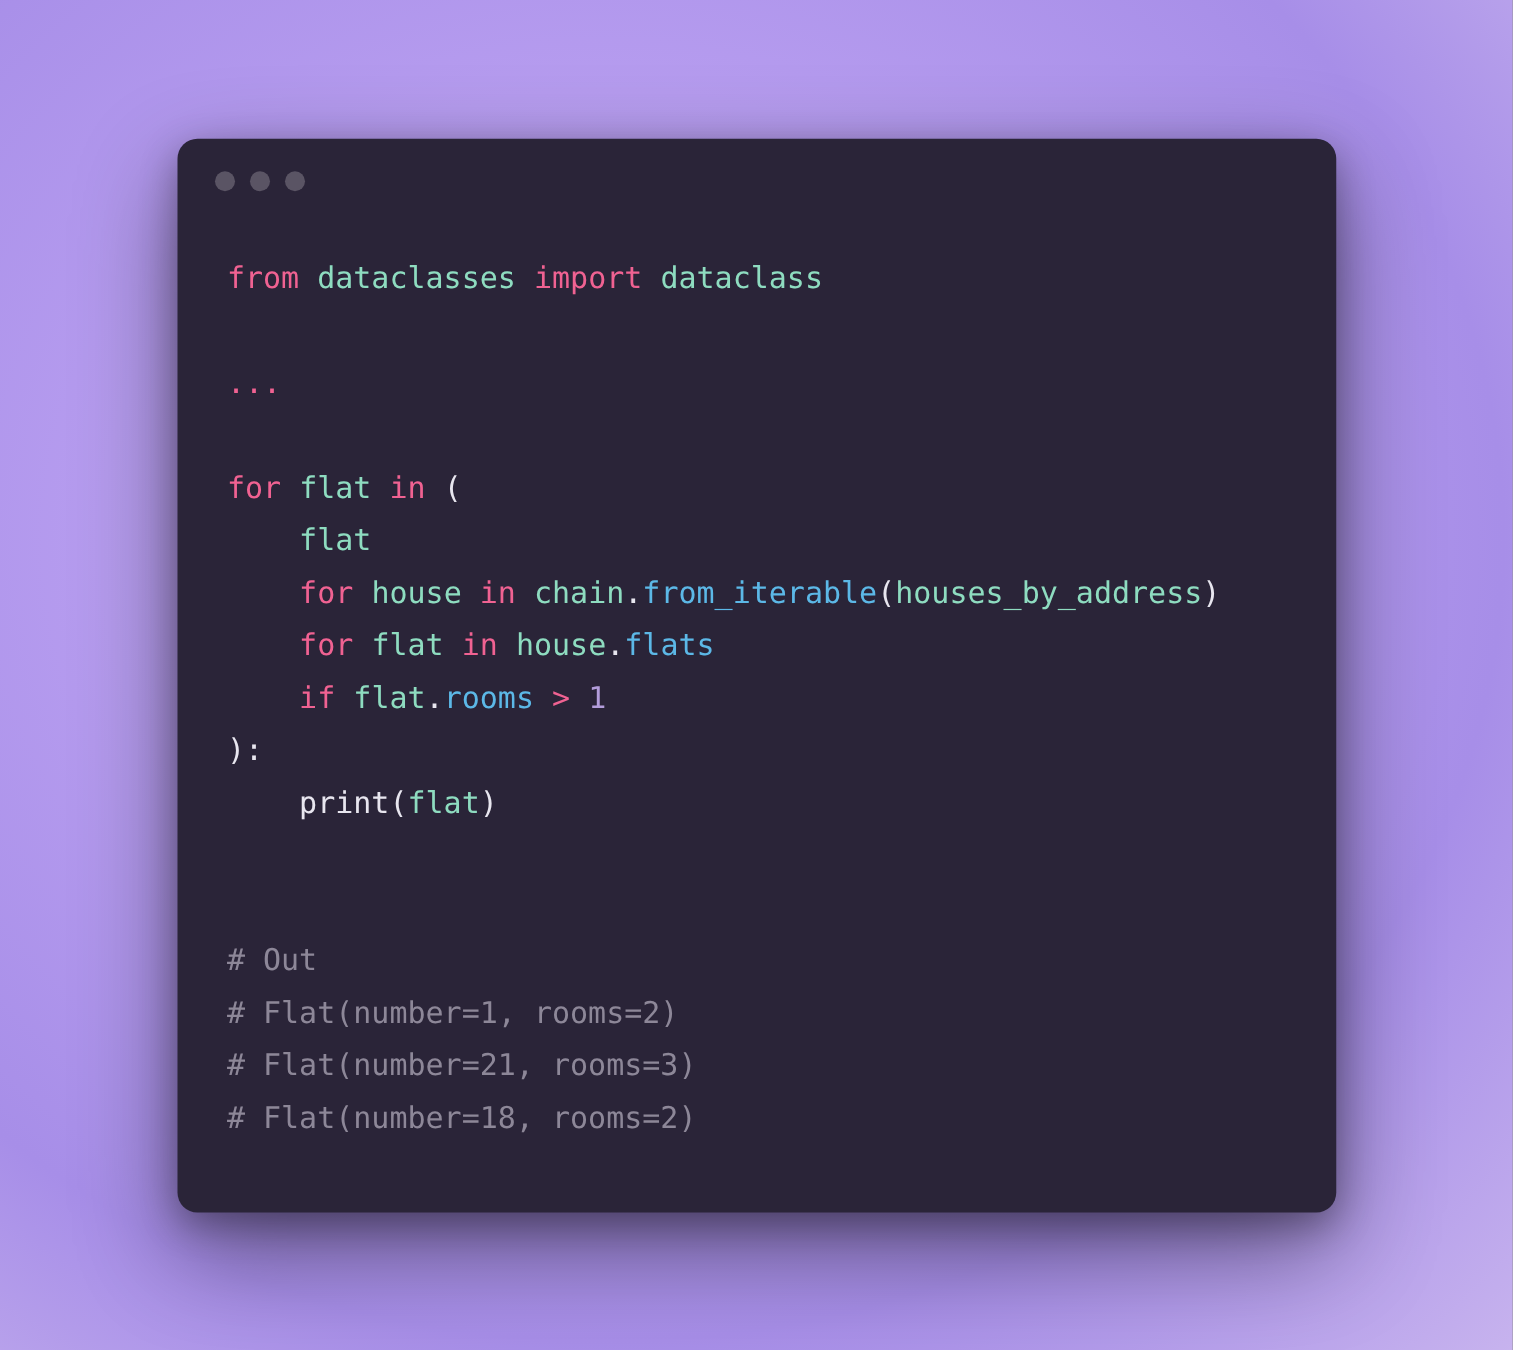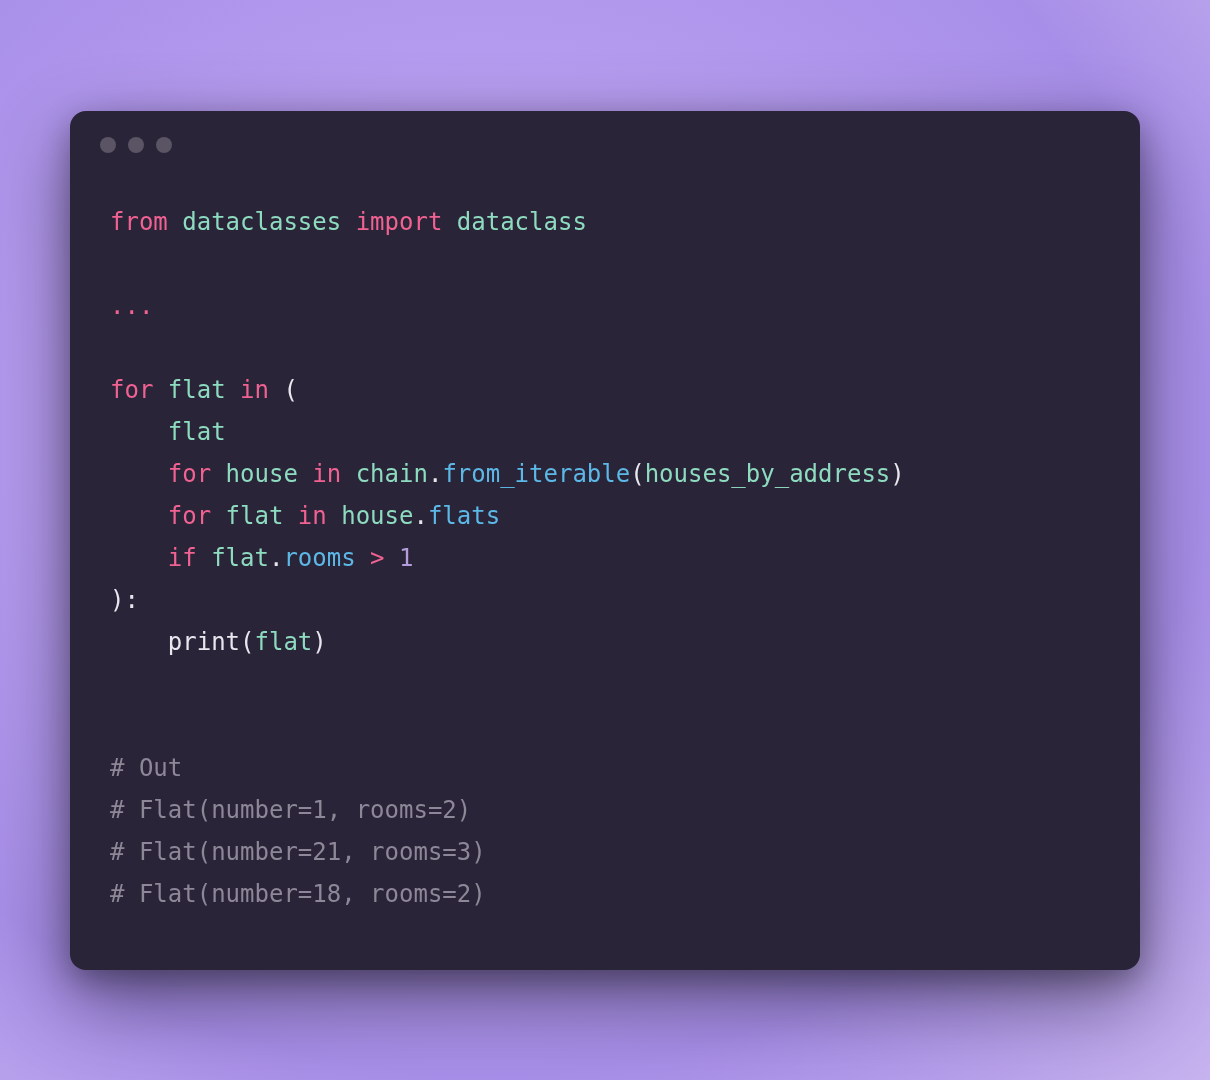--- a/index.html
+++ b/index.html
@@ -6,21 +6,21 @@
   body {
     width: 1210px;
     height: 1080px;
     background: radial-gradient(ellipse at 40% 40%, #c7aef5 0%, #b89ef0 35%, #a78ee8 70%, #c7b3ee 100%);
     display: flex;
     align-items: center;
     justify-content: center;
     font-family: ui-monospace, "SF Mono", "Menlo", "Monaco", "Consolas", monospace;
   }
   .window {
-    width: 1070px;
+    width: 927px;
     background: #2a2438;
     border-radius: 16px;
     box-shadow: 0 30px 80px rgba(0,0,0,0.45), 0 10px 30px rgba(0,0,0,0.3);
     overflow: hidden;
     padding-bottom: 55px;
   }
   .titlebar {
     display: flex;
     gap: 12px;
     padding: 26px 30px 10px 30px;

